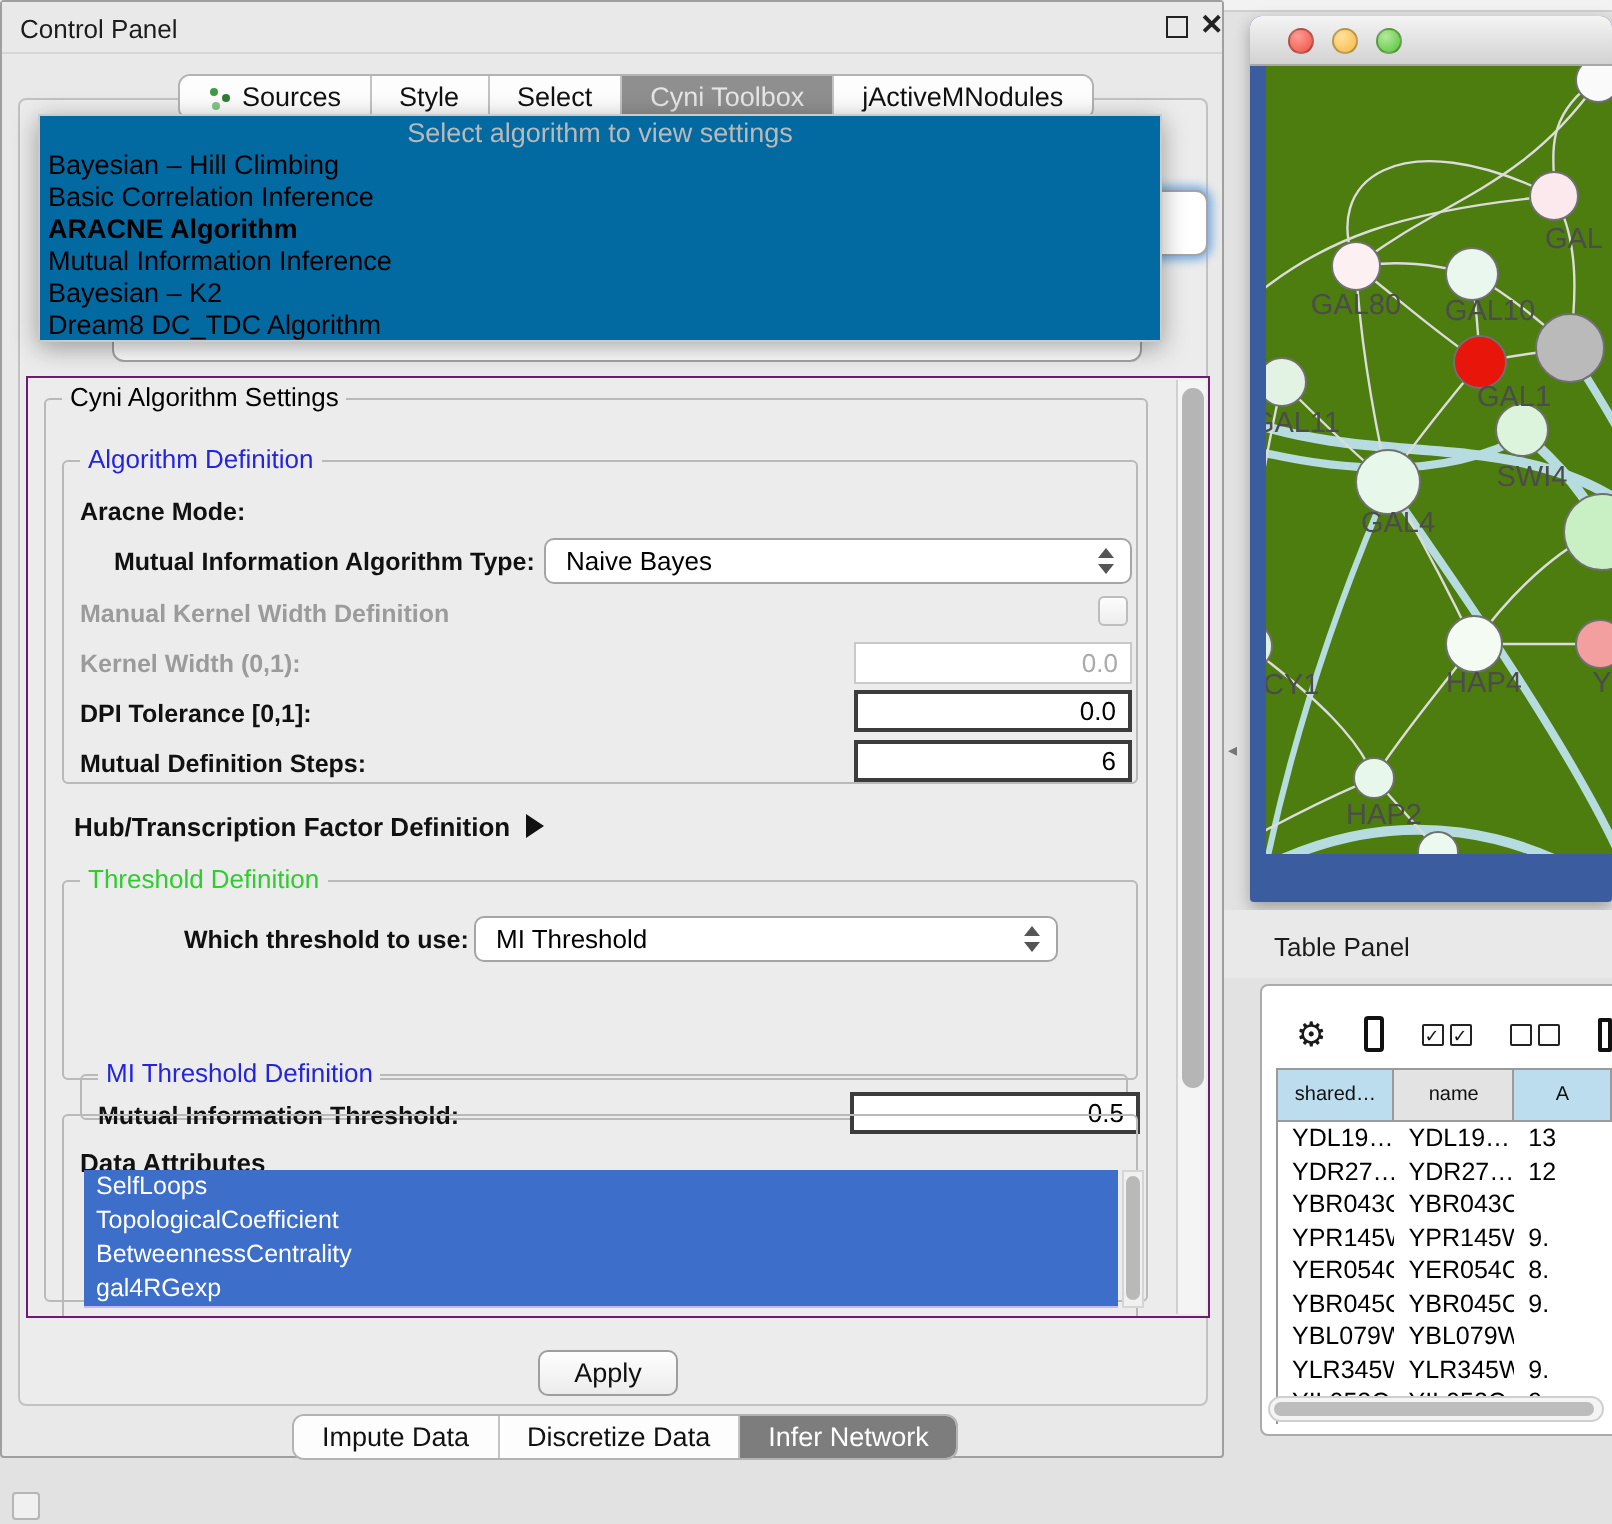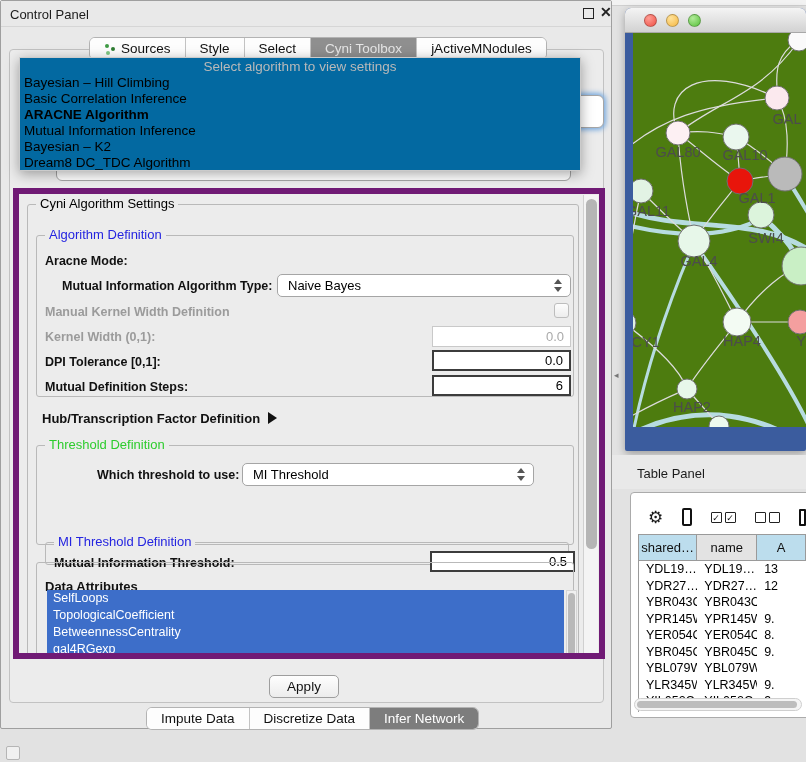--- a/index.html
+++ b/index.html
@@ -44,21 +44,21 @@
   .dd-option { font-size:13.5px; color:#000; height:16px; line-height:16px; padding-left:4px; white-space:nowrap; }
   .dd-option.hl { font-weight:bold; }
 
   
   .combo-frag { background:#fff; border:1px solid #a5a5a5; border-radius:6px; z-index:5; }
   #combo-frag1 { left:560px; top:94px; width:43px; height:33px; box-shadow:0 0 5px 2px #78aadf; }
   #combo-frag2 { left:55px; top:148px; width:515px; height:32px; }
 
   
   #settings-panel { left:12px; top:187px; width:592px; height:471px; background:#ececec;
-    border:6px solid #701a75; overflow:hidden; z-index:10;padding-left:31px; }
+    border:1px solid #701a75; overflow:hidden; z-index:10;padding-left:31px; }
   .groupbox { position:absolute; border:1px solid #b9b9b9; border-radius:3px; }
   .legend { position:absolute; top:-9px; left:8px; background:#ececec; padding:0 4px;
     font-size:13px; white-space:nowrap; }
   .legend.blue { color:#2424e0; }
   .legend.green { color:#2ecc2e; }
   .lbl { position:absolute; font-size:12.5px; font-weight:bold; color:#111; white-space:nowrap; }
   .lbl.dis { color:#9b9b9b; }
   .combo { position:absolute; background:#fff; border:1px solid #a5a5a5; border-radius:5px;
     height:23px; font-size:13px; color:#000; display:flex; align-items:center; padding-left:10px; }
   .stepper { position:absolute; right:8px; top:4px; display:flex; flex-direction:column; gap:3px; }
@@ -69,21 +69,21 @@
     font-family:"Liberation Sans",sans-serif; padding-right:6px; height:21px; }
   .numfield.active { border:2px solid #3c3c3c; color:#000; }
   .numfield.dis { border:1px solid #c9c9c9; color:#aaa; }
   .checkbox { position:absolute; width:15px; height:15px; border:1px solid #bdbdbd; border-radius:3px;
     background:linear-gradient(#fdfdfd,#ededed); }
   .tri-right { display:inline-block; width:0; height:0; border-top:6px solid transparent;
     border-bottom:6px solid transparent; border-left:9px solid #111; margin-left:8px; vertical-align:-1px; }
   .tri-down { display:inline-block; width:0; height:0; border-left:7px solid transparent;
     border-right:7px solid transparent; border-top:9px solid #111; margin-left:6px; vertical-align:-1px; }
 
-  #attr-list { position:absolute; left:28px; top:396px; width:517px; height:69px; background:#eab308; overflow:hidden; }
+  #attr-list { position:absolute; left:28px; top:396px; width:517px; height:69px; background:#c4b5fd; overflow:hidden; }
   .attr-item { height:17px; line-height:17px; background:#3d6ec9; color:#fff; font-size:12.5px; padding-left:6px; }
   #attr-vscroll { position:absolute; left:547px; top:396px; width:11px; height:69px; background:#f0f0f0; border:1px solid #d5d5d5; }
   #attr-vscroll .thumb { position:absolute; left:1px; top:2px; width:7px; height:62px; background:#b9b9b9; border-radius:4px; }
 
   #settings-vscroll { position:absolute; right:1px; top:1px; width:15px; height:467px; background:#f4f4f4; border-left:1px solid #d0d0d0; }
   #settings-vscroll .thumb { position:absolute; left:2px; top:4px; width:11px; height:350px; background:#b5b5b5; border-radius:6px; }
   #settings-hscroll { position:absolute; left:6px; top:469px; width:560px; height:13px; background:#f4f4f4; border:1px solid #d0d0d0; border-radius:2px; }
 
   #apply-btn { left:268px; top:674px; width:70px; height:23px; border:1px solid #9e9e9e; border-radius:5px;
     background:linear-gradient(#fefefe,#ececec); font-size:13.5px; color:#111; text-align:center; line-height:21px; z-index:12; }
@@ -106,21 +106,21 @@
   #tp-toolbar { left:630px; top:500px; width:176px; height:34px; display:flex; align-items:center; gap:19px; padding-left:18px; }
   #gear-icon { font-size:17px; color:#1a1a1a; line-height:17px; }
   #split-icon { width:18px; height:18px; border:2px solid #111; border-radius:2px; position:relative; }
   #split-icon::before { content:""; position:absolute; left:6px; top:0; width:2px; height:14px; background:#111; }
   .cb-pair { display:flex; gap:3px; }
   .cb { width:11px; height:11px; border:1.5px solid #222; border-radius:1px; font-size:9px; line-height:10px; text-align:center; color:#111; }
   #page-icon { width:13px; height:17px; border:2px solid #111; border-radius:1px; }
 
   #tp-table { left:638px; top:534px; width:168px; height:178px; overflow:hidden; border-left:1px solid #9a9a9a; border-top:1px solid #9a9a9a; }
   #tbl-head { display:flex; height:26px; }
-  .th { border-right:1px solid #9a9a9a; border-bottom:1px solid #9a9a9a; font-size:13px; color:#111;
+  .th { border-right:1px solid #9a9a9a; border-bottom:1px solid #9a9a9a; font-size:10px; color:#111;
     display:flex; align-items:center; justify-content:center; }
   .th.blue { background:#bcdded; }
   .th.gray { background:#e3e3e3; }
   .tr { display:flex; height:16.5px; }
   .td { font-size:12.5px; color:#000; padding-left:7px; line-height:16.5px; white-space:nowrap; overflow:hidden; }
   #tp-hscroll { left:634px; top:698px; width:168px; height:13px; background:#f4f4f4; border:1px solid #cfcfcf; border-radius:7px; z-index:5;}
   #tp-hscroll .thumb { position:absolute; left:2px; top:2px; width:160px; height:7px; background:#bdbdbd; border-radius:4px; }
 
   #divider-arrow { left:614px; top:370px; font-size:9px; color:#777; }
 </style>

